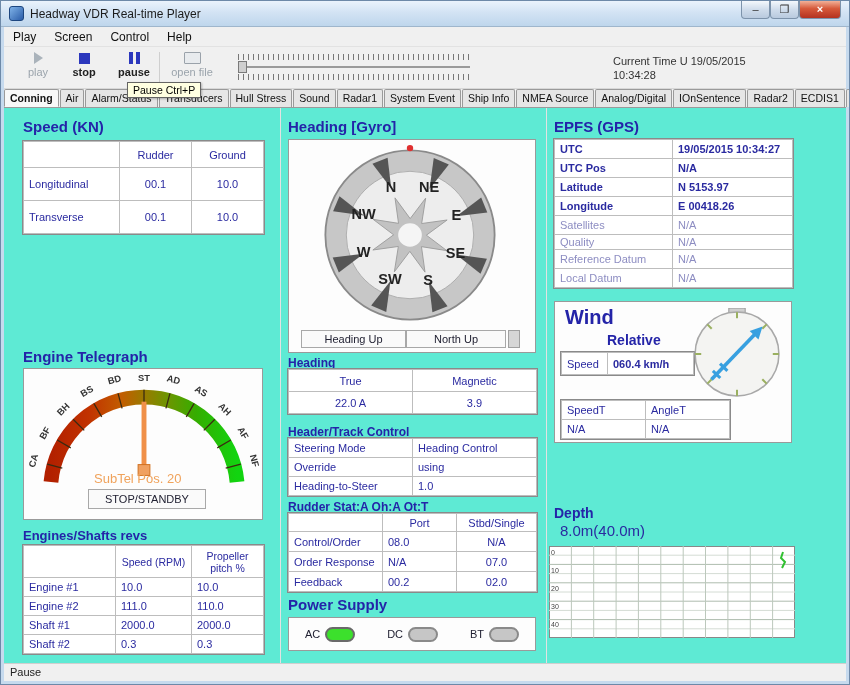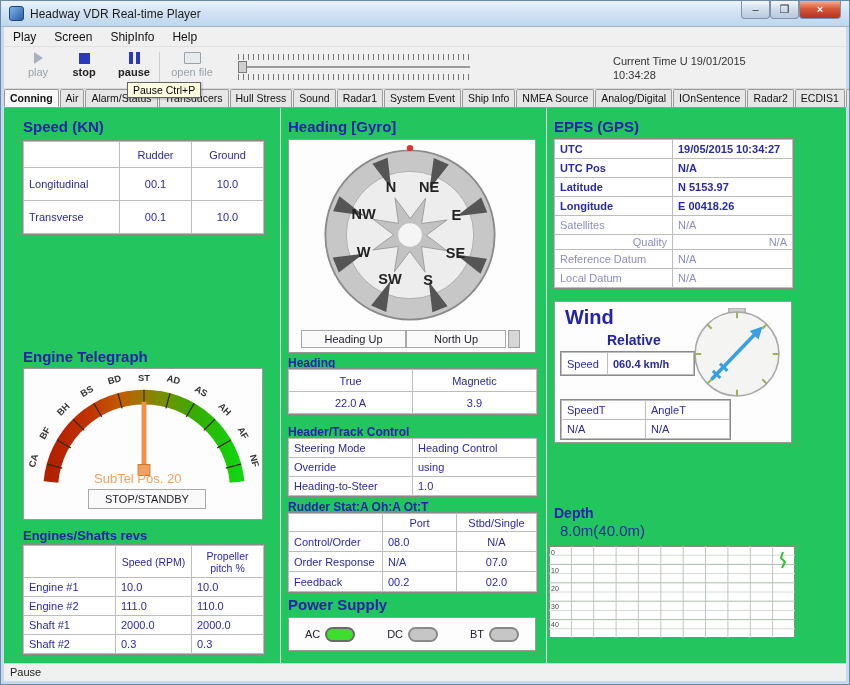--- a/index.html
+++ b/index.html
@@ -57,21 +57,21 @@
     border-radius:2px 2px 0 0; background:#e6e6e6; margin-right:1px; white-space:nowrap; }
   .tab.active { background:#f8f8f8; position:relative; top:0; border-bottom:1px solid #f8f8f8; font-weight:bold; }
 
   .statusbar { position:absolute; left:3px; right:3px; bottom:3px; height:18px; background:#f0f0f0;
     border-top:1px solid #cfcfcf; font-size:11px; color:#222; padding:2px 6px; }
 
   .tooltip { position:absolute; left:126px; top:81px; z-index:50; background:#ffffe1;
     border:1px solid #646464; font-size:10.5px; padding:1px 5px; color:#000; box-shadow:1px 1px 2px rgba(0,0,0,.25); }
 
   
-  .content { position:absolute; left:3px; right:3px; top:107px; bottom:21px; background:#22c55e; }
+  .content { position:absolute; left:3px; right:3px; top:107px; bottom:21px; background:#5eead4; }
   .vsep { position:absolute; top:0; bottom:0; width:1px; background:#e2e2e2; }
 
   .big-title { font-size:15px; font-weight:bold; color:#2424a8; }
   .mid-title { font-size:13px; font-weight:bold; color:#2424a8; }
   .sm-title  { font-size:12px; font-weight:bold; color:#2424a8; }
 
   table.t { border-collapse:collapse; background:#fff; table-layout:fixed; }
   .t td { border:1px solid #bdbdbd; font-size:11px; color:#2a2aa0; padding:1px 5px; overflow:hidden; }
   .t { border:1px solid #8a8a8a; outline:1px solid #8a8a8a; }
   .t .ctr { text-align:center; }
@@ -105,21 +105,21 @@
       <div class="winbtn close">×</div>
     </div>
   </div>
   <div class="frame-l"></div>
   <div class="frame-r"></div>
   <div class="frame-b"></div>
 
   <div class="menubar">
     <div class="menu-item">Play</div>
     <div class="menu-item">Screen</div>
-    <div class="menu-item">ShipInfo</div>
+    <div class="menu-item">Control</div>
     <div class="menu-item">Help</div>
   </div>
 
   <div class="toolbar">
     <div class="tbtn disabled" style="left:10px;">
       <div class="ico">
           <div class="ico-play"></div>
         </div>
       <div class="lbl">play</div>
     </div>
@@ -146,21 +146,21 @@
       <div class="lbl">open file</div>
     </div>
     <div class="slider">
       <div class="ticks"></div>
       <div class="track">
         <div class="thumb"></div>
       </div>
       <div class="ticks"></div>
     </div>
     <div class="cur-time">
-      <div>Current Time U 19/01/2015</div>
+      <div>Current Time U 19/05/2015</div>
       <div>10:34:28</div>
     </div>
   </div>
 
   <div class="tabbar">
     <div class="tab active">Conning</div>
     <div class="tab">Air</div>
     <div class="tab">Alarm/Status</div>
     <div class="tab">Transducers</div>
     <div class="tab">Hull Stress</div>
@@ -410,21 +410,21 @@
         <td>N 5153.97</td>
       </tr>
       <tr class="strong" style="height:19px;">
         <td>Longitude</td>
         <td>E 00418.26</td>
       </tr>
       <tr class="dim" style="height:19px;">
         <td>Satellites</td>
         <td>N/A</td>
       </tr>
-      <tr class="dim" style="height:15px;text-align:right;">
+      <tr class="dim" style="height:15px;">
         <td>Quality</td>
         <td>N/A</td>
       </tr>
       <tr class="dim" style="height:19px;">
         <td>Reference Datum</td>
         <td>N/A</td>
       </tr>
       <tr class="dim" style="height:19px;">
         <td>Local Datum</td>
         <td>N/A</td>

